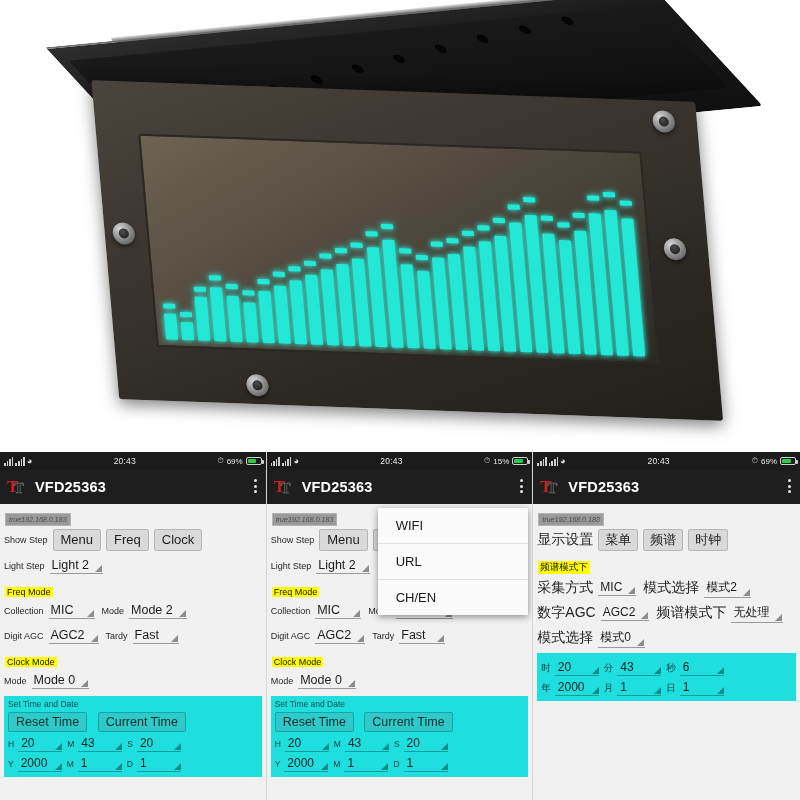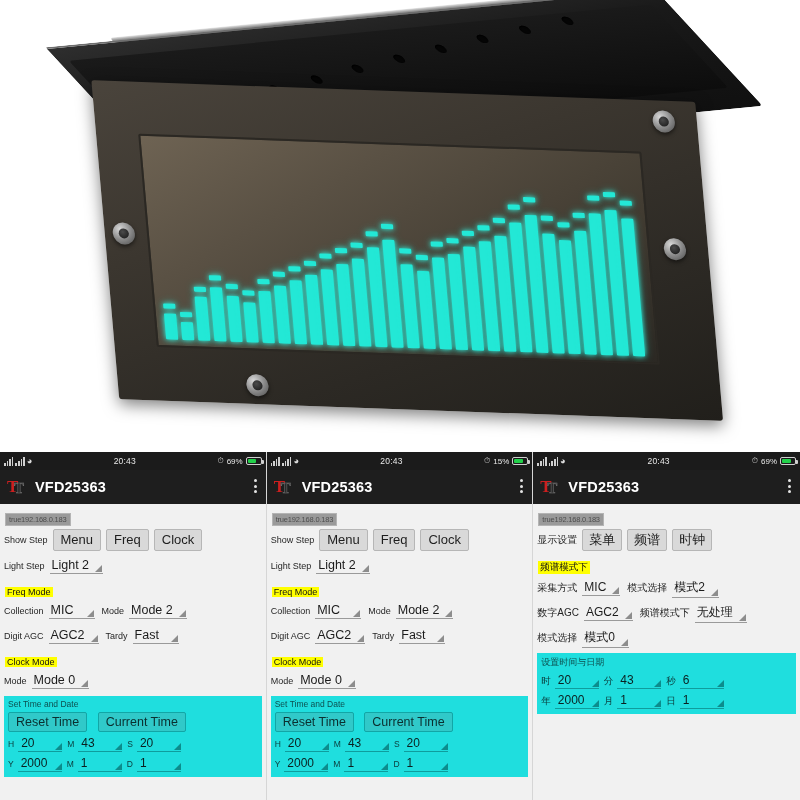--- a/index.html
+++ b/index.html
@@ -164,34 +164,34 @@
     letter-spacing: .2px;
   }
   .kebab {
     position: absolute; right: 9px; top: 9px;
     display: flex; flex-direction: column; gap: 2.5px;
   }
   .kebab i { width: 3px; height: 3px; border-radius: 50%; background: #e4e4e4; display: block; }
 
   .body { padding: 3px 4px 0 4px; position: relative; }
 
-  .ipline { margin: 1px 0 3px 1px; }
+  .ipline { margin: 1px 0 3px 1px; font-style: italic; }
   .ipchip {
     display: inline-block;
     background: #9a9a9a;
     color: #4e4e4e;
     font-size: 7.5px;
     padding: 1px 3px;
     border: 1px solid #b4b4b4;
     letter-spacing: -.2px;
   }
 
   .row { display: flex; align-items: center; margin-bottom: 5px; min-height: 20px; }
   .lbl { font-size: 9px; color: #262626; margin-right: 5px; white-space: nowrap; }
-  .lbl.cn { font-size: 10px; }
+  .lbl.cn { font-size: 14px; }
 
   .btn {
     background: #d9d9d9;
     border: 1px solid #b6b6b6;
     border-radius: 2px;
     font-size: 13px;
     color: #1e1e1e;
     padding: 2px 7px;
     margin-right: 5px;
     line-height: 1.25;
@@ -596,20 +596,25 @@
           <span class="tlbl">Y</span>
           <span class="tspin">2000</span>
           <span class="tlbl">M</span>
           <span class="tspin">1</span>
           <span class="tlbl">D</span>
           <span class="tspin">1</span>
         </div>
       </div>
     </div>
 
+    <div class="dropdown">
+      <div class="dd-item">WIFI</div>
+      <div class="dd-item">URL</div>
+      <div class="dd-item">CH/EN</div>
+    </div>
   </div>
 
   <div class="panel">
     <div class="statusbar">
       <span class="sb-left">
         <span class="sig">
             <i></i>
             <i></i>
             <i></i>
             <i></i>
@@ -676,21 +681,20 @@
         <span class="spin cn narrow">无处理</span>
       </div>
 
 
       <div class="row">
         <span class="lbl cn">模式选择</span>
         <span class="spin cn">模式0</span>
       </div>
 
       <div class="cyanbox">
-        <div class="cap cn">设置时间与日期</div>
         <div class="trow">
           <span class="tlbl cn">时</span>
           <span class="tspin">20</span>
           <span class="tlbl cn">分</span>
           <span class="tspin">43</span>
           <span class="tlbl cn">秒</span>
           <span class="tspin">6</span>
         </div>
         <div class="trow">
           <span class="tlbl cn">年</span>

